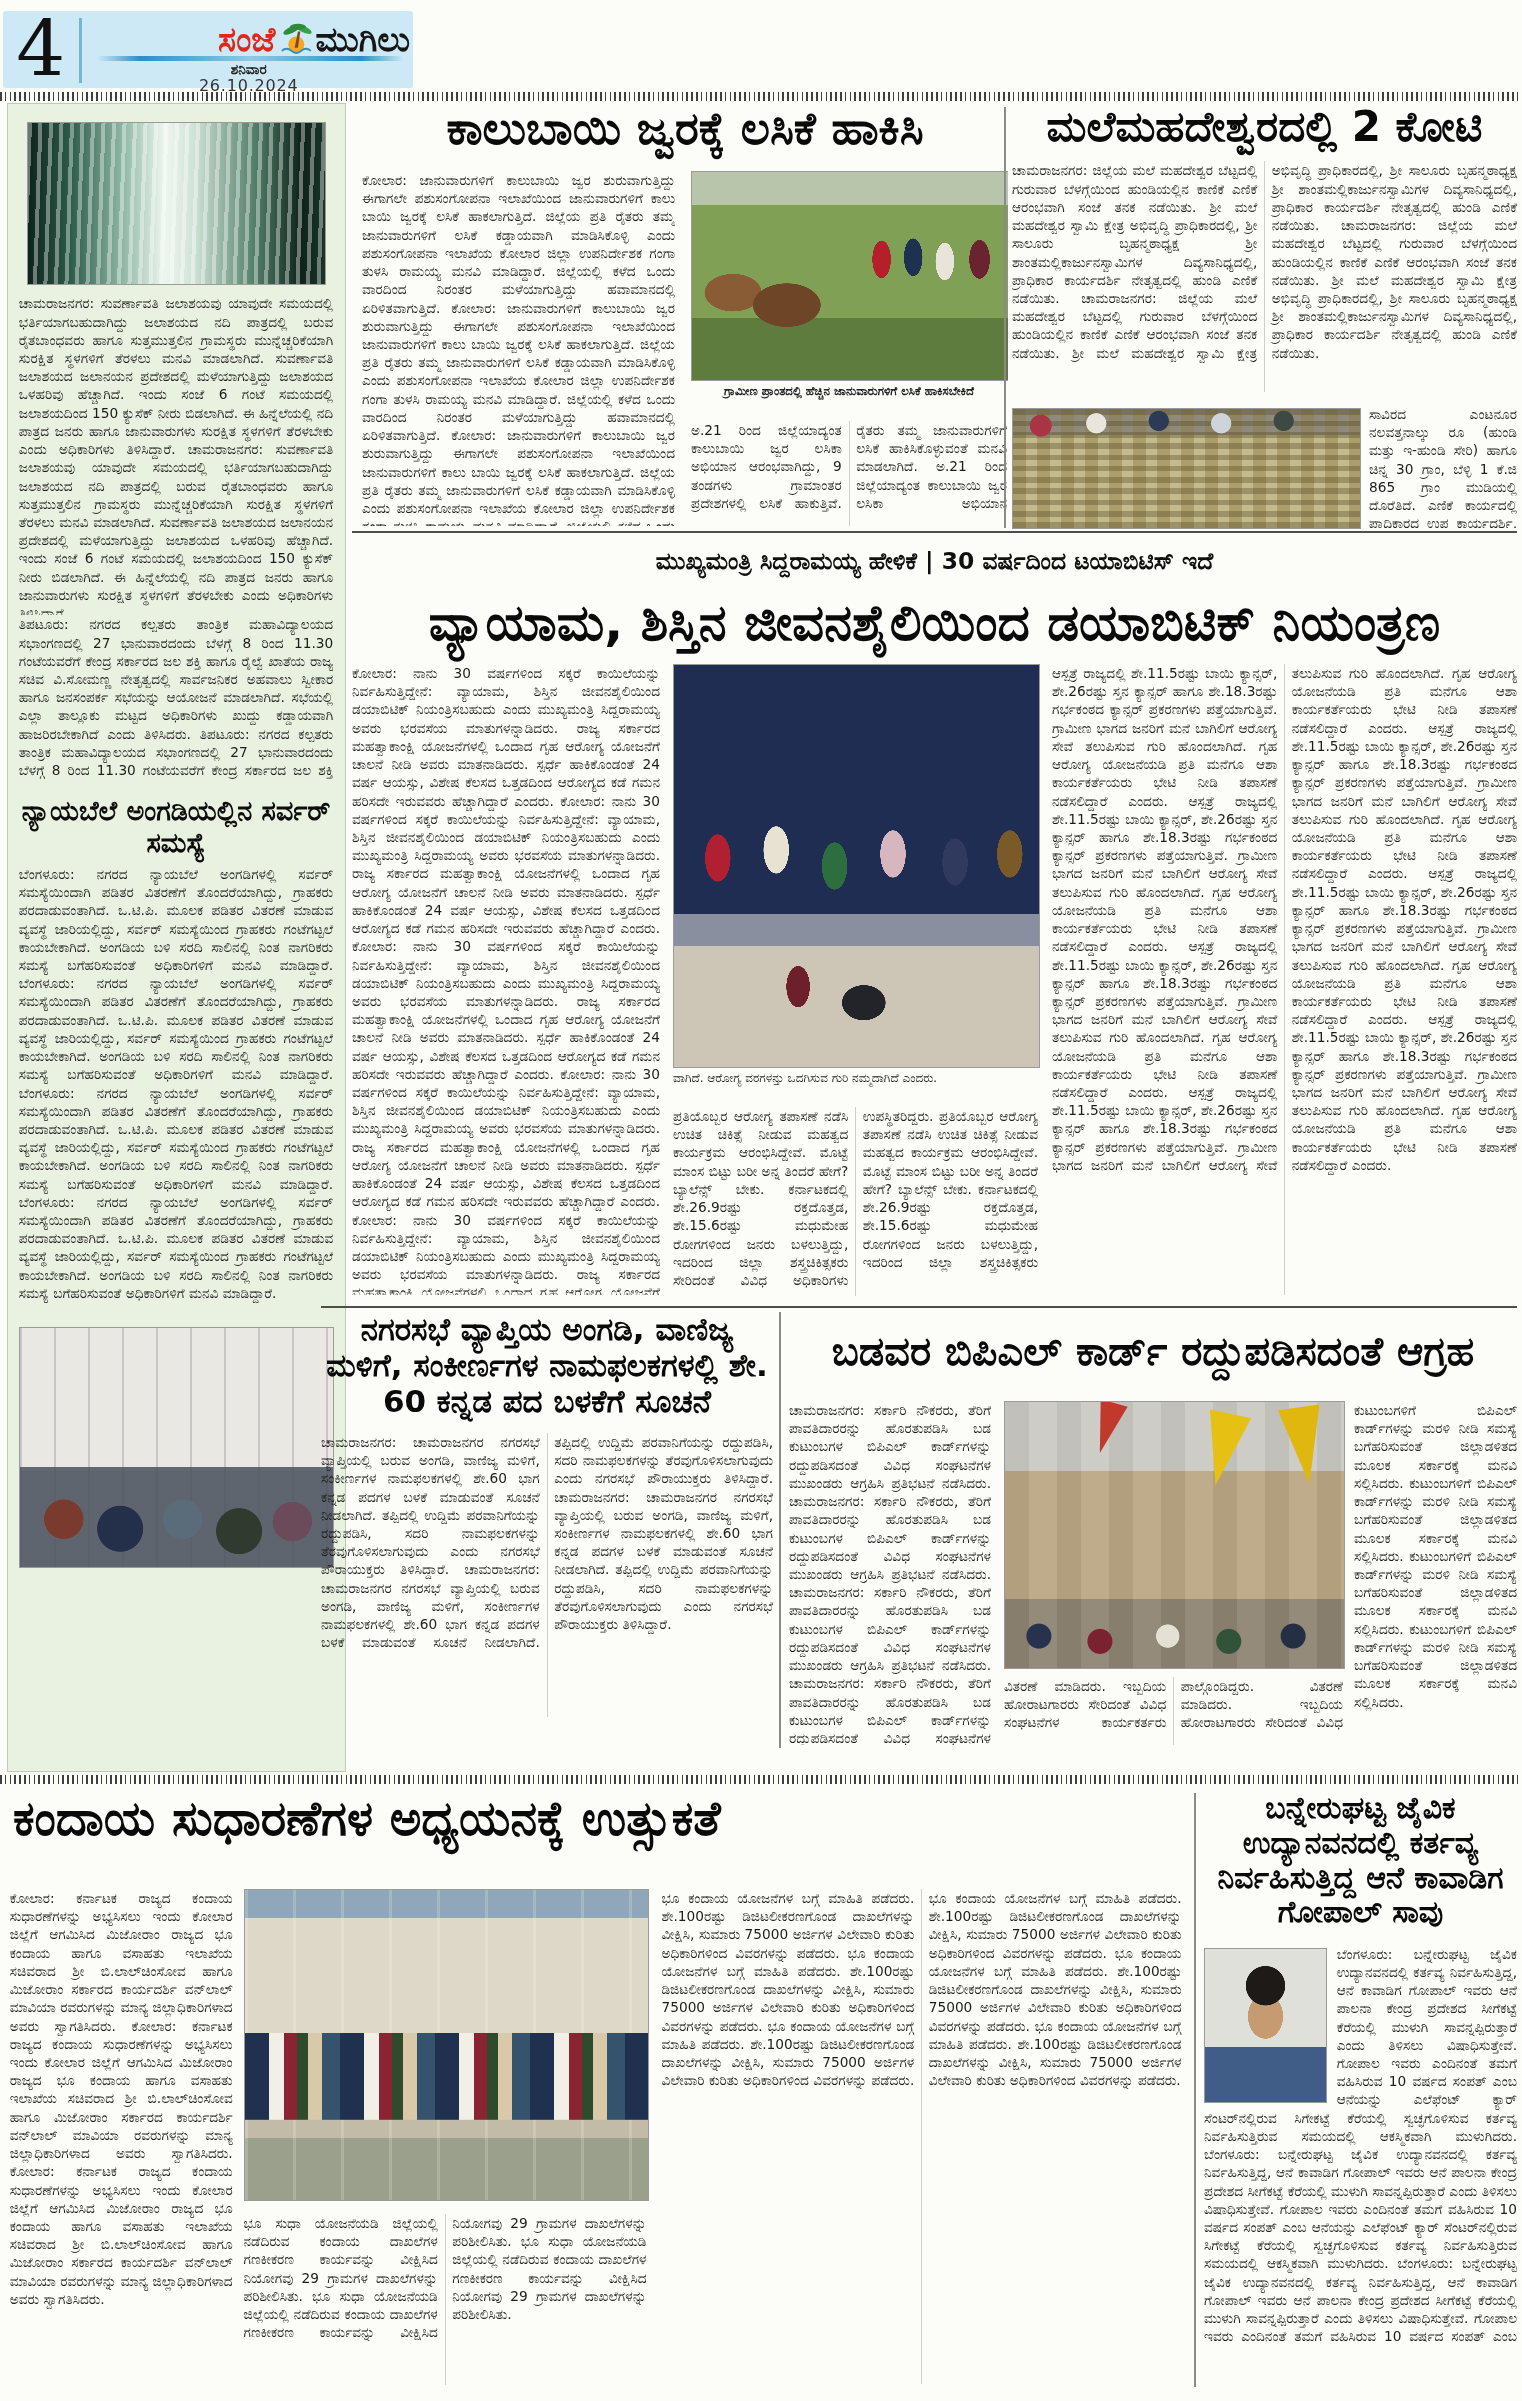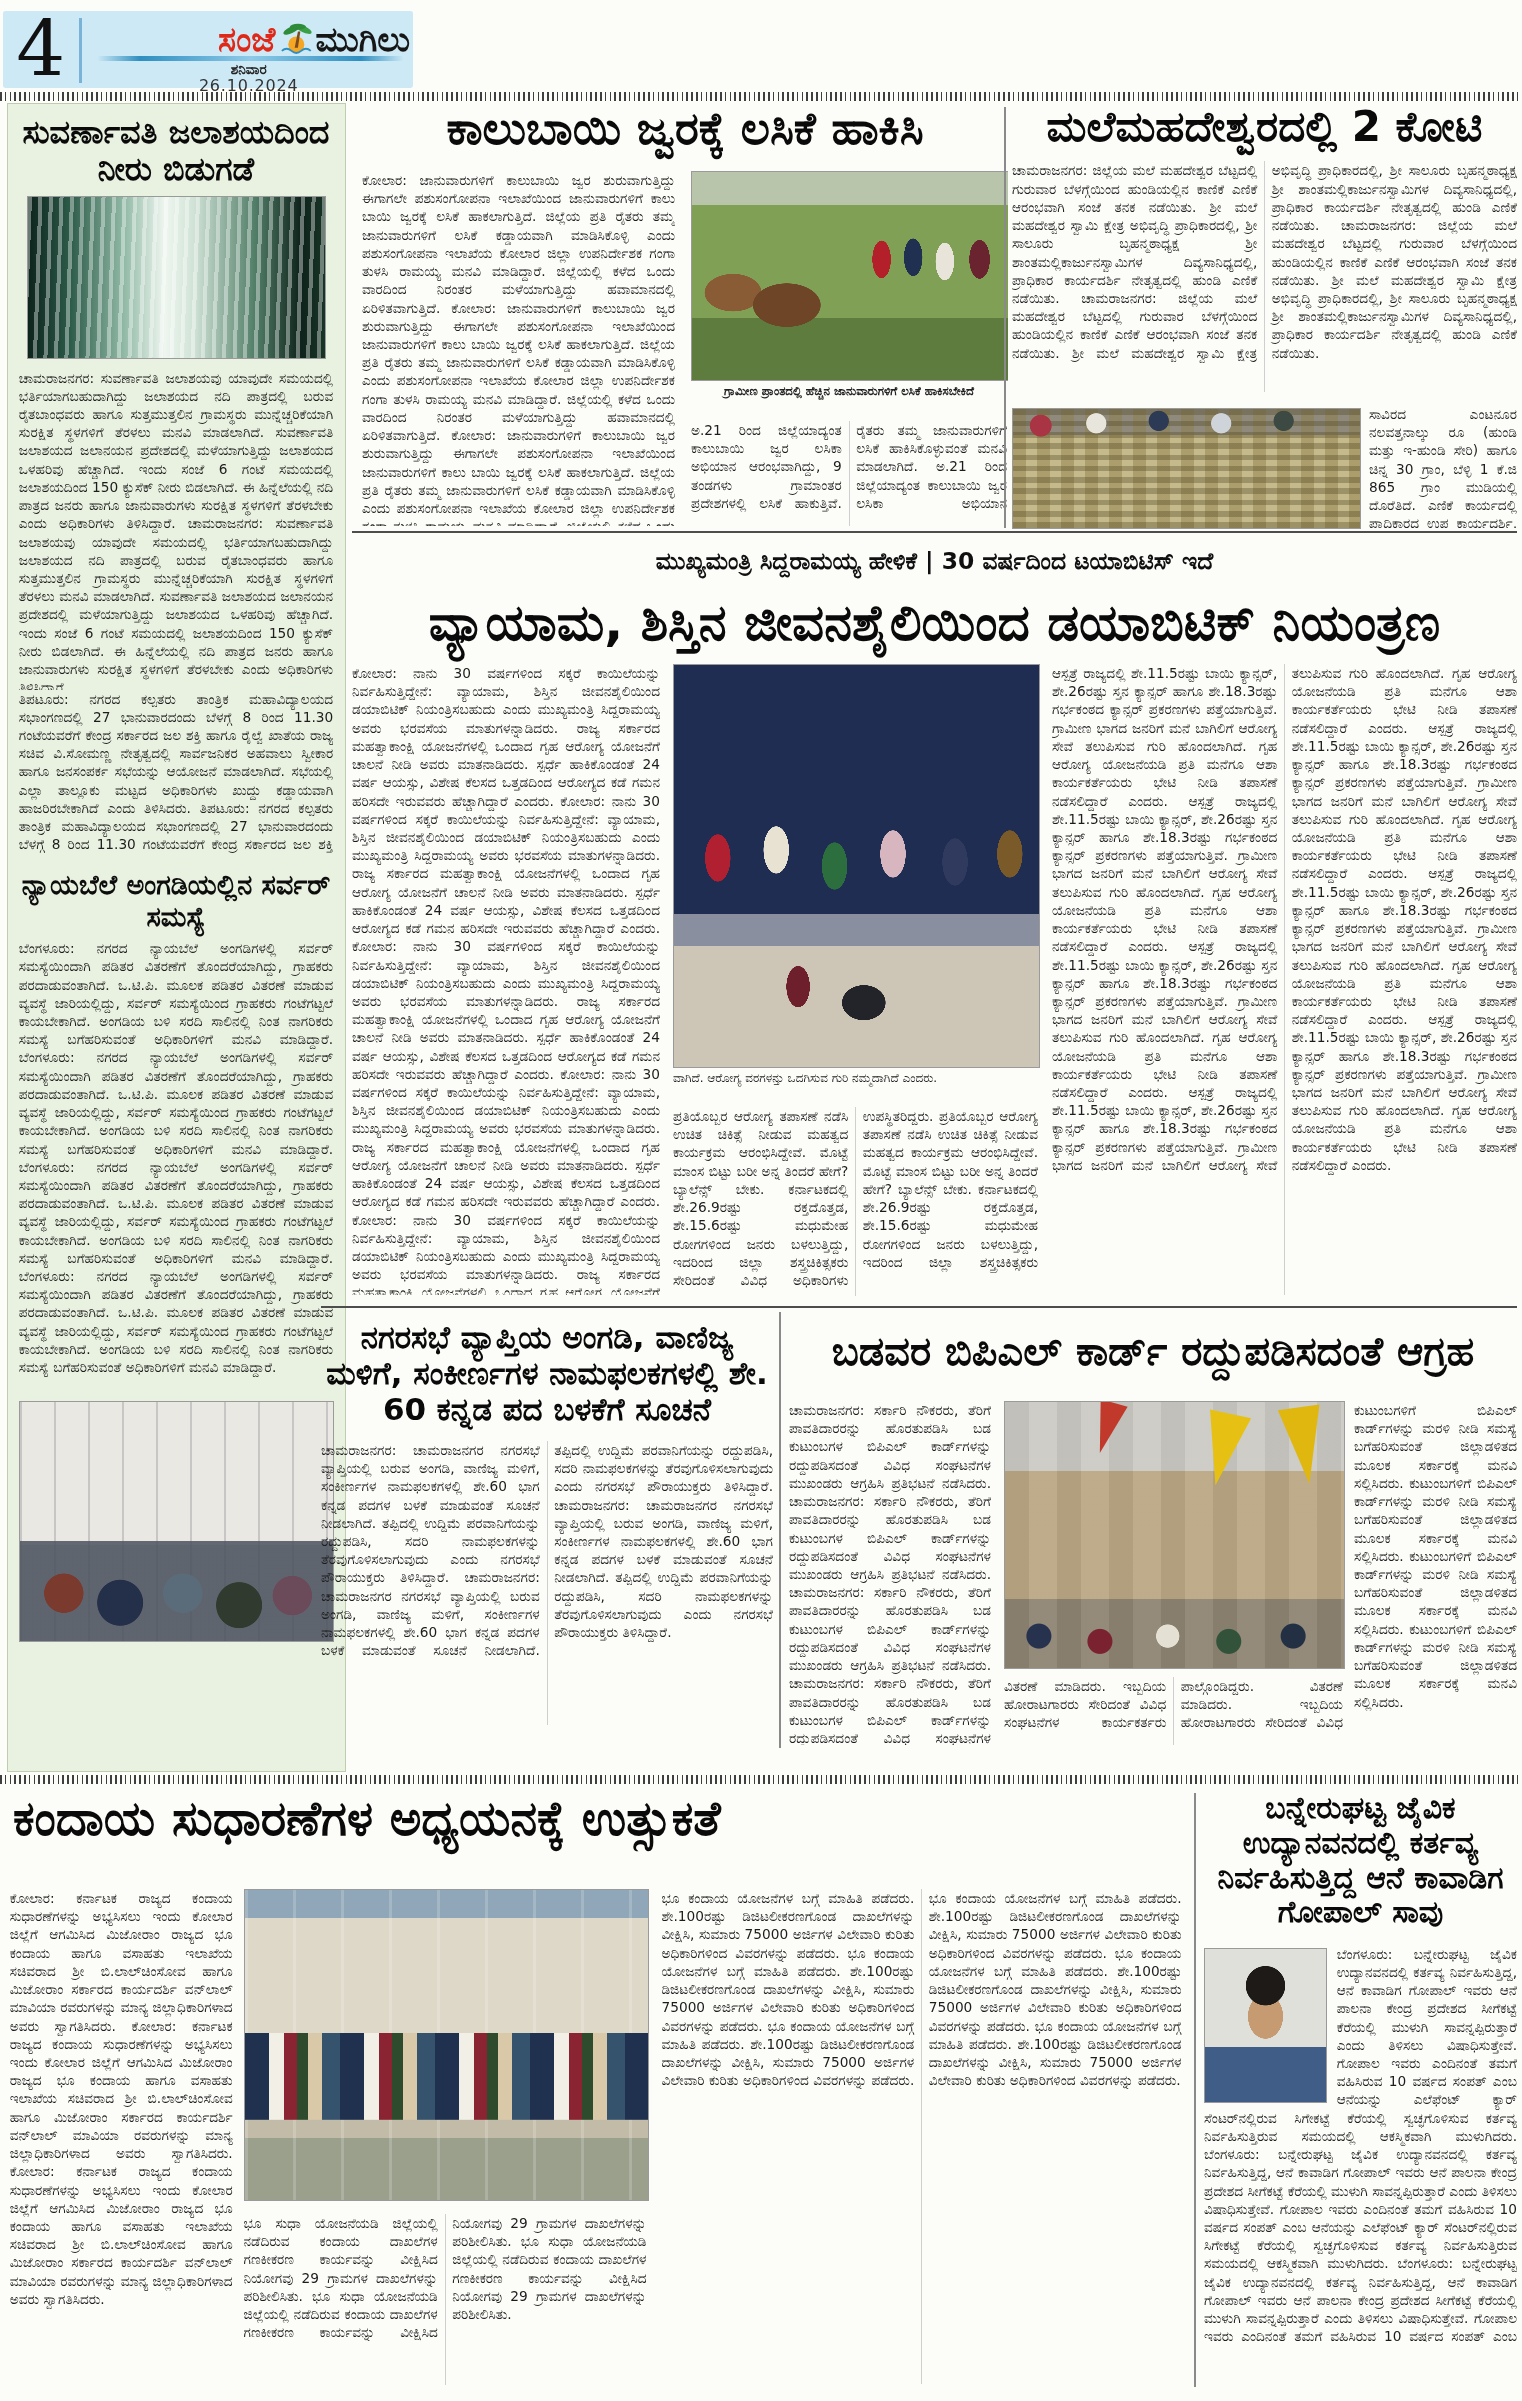--- a/index.html
+++ b/index.html
@@ -106,21 +106,20 @@
             <path d="M6 38 q6 -5 12 0 q6 5 12 0 q6 -5 12 0" stroke="#2e8fc0" stroke-width="2.4" fill="none"></path>
           </svg></span><span class="logoblack">ಮುಗಿಲು</span>
     </div>
     <div class="abs logoline" style="left:94px;top:45px;width:307px;"></div>
     <div class="abs mastday" style="left:84px;top:50px;width:323px;">ಶನಿವಾರ</div>
     <div class="abs mastdate" style="left:84px;top:65px;width:323px;">26.10.2024</div>
   </div>
   <div class="abs dotrule" style="left:0;top:92px;width:1523px;height:9px;"></div>
 
   <div class="abs greenbox" style="left:6.5px;top:103px;width:339px;height:1669px;padding:9.7px 11.3px;box-sizing:border-box;overflow:hidden;">
-    <div class="hl" style="font-size:32px;">ಸುವರ್ಣಾವತಿ ಜಲಾಶಯದಿಂದ ನೀರು ಬಿಡುಗಡೆ</div>
     <div class="photo ph-waterfall" style="width:297px;height:161px;margin:8px auto 9.7px;"></div>
     <div class="bt" style="height:321px;">ಚಾಮರಾಜನಗರ: ಸುವರ್ಣಾವತಿ ಜಲಾಶಯವು ಯಾವುದೇ ಸಮಯದಲ್ಲಿ ಭರ್ತಿಯಾಗಬಹುದಾಗಿದ್ದು ಜಲಾಶಯದ ನದಿ ಪಾತ್ರದಲ್ಲಿ ಬರುವ ರೈತಬಾಂಧವರು ಹಾಗೂ ಸುತ್ತಮುತ್ತಲಿನ ಗ್ರಾಮಸ್ಥರು ಮುನ್ನೆಚ್ಚರಿಕೆಯಾಗಿ ಸುರಕ್ಷಿತ ಸ್ಥಳಗಳಿಗೆ ತೆರಳಲು ಮನವಿ ಮಾಡಲಾಗಿದೆ. ಸುವರ್ಣಾವತಿ ಜಲಾಶಯದ ಜಲಾನಯನ ಪ್ರದೇಶದಲ್ಲಿ ಮಳೆಯಾಗುತ್ತಿದ್ದು ಜಲಾಶಯದ ಒಳಹರಿವು ಹೆಚ್ಚಾಗಿದೆ. ಇಂದು ಸಂಜೆ 6 ಗಂಟೆ ಸಮಯದಲ್ಲಿ ಜಲಾಶಯದಿಂದ 150 ಕ್ಯುಸೆಕ್ ನೀರು ಬಿಡಲಾಗಿದೆ. ಈ ಹಿನ್ನೆಲೆಯಲ್ಲಿ ನದಿ ಪಾತ್ರದ ಜನರು ಹಾಗೂ ಜಾನುವಾರುಗಳು ಸುರಕ್ಷಿತ ಸ್ಥಳಗಳಿಗೆ ತೆರಳಬೇಕು ಎಂದು ಅಧಿಕಾರಿಗಳು ತಿಳಿಸಿದ್ದಾರೆ. ಚಾಮರಾಜನಗರ: ಸುವರ್ಣಾವತಿ ಜಲಾಶಯವು ಯಾವುದೇ ಸಮಯದಲ್ಲಿ ಭರ್ತಿಯಾಗಬಹುದಾಗಿದ್ದು ಜಲಾಶಯದ ನದಿ ಪಾತ್ರದಲ್ಲಿ ಬರುವ ರೈತಬಾಂಧವರು ಹಾಗೂ ಸುತ್ತಮುತ್ತಲಿನ ಗ್ರಾಮಸ್ಥರು ಮುನ್ನೆಚ್ಚರಿಕೆಯಾಗಿ ಸುರಕ್ಷಿತ ಸ್ಥಳಗಳಿಗೆ ತೆರಳಲು ಮನವಿ ಮಾಡಲಾಗಿದೆ. ಸುವರ್ಣಾವತಿ ಜಲಾಶಯದ ಜಲಾನಯನ ಪ್ರದೇಶದಲ್ಲಿ ಮಳೆಯಾಗುತ್ತಿದ್ದು ಜಲಾಶಯದ ಒಳಹರಿವು ಹೆಚ್ಚಾಗಿದೆ. ಇಂದು ಸಂಜೆ 6 ಗಂಟೆ ಸಮಯದಲ್ಲಿ ಜಲಾಶಯದಿಂದ 150 ಕ್ಯುಸೆಕ್ ನೀರು ಬಿಡಲಾಗಿದೆ. ಈ ಹಿನ್ನೆಲೆಯಲ್ಲಿ ನದಿ ಪಾತ್ರದ ಜನರು ಹಾಗೂ ಜಾನುವಾರುಗಳು ಸುರಕ್ಷಿತ ಸ್ಥಳಗಳಿಗೆ ತೆರಳಬೇಕು ಎಂದು ಅಧಿಕಾರಿಗಳು ತಿಳಿಸಿದ್ದಾರೆ.</div>
     <div class="bt" style="height:168px;">ತಿಪಟೂರು: ನಗರದ ಕಲ್ಪತರು ತಾಂತ್ರಿಕ ಮಹಾವಿದ್ಯಾಲಯದ ಸಭಾಂಗಣದಲ್ಲಿ 27 ಭಾನುವಾರದಂದು ಬೆಳಗ್ಗೆ 8 ರಿಂದ 11.30 ಗಂಟೆಯವರೆಗೆ ಕೇಂದ್ರ ಸರ್ಕಾರದ ಜಲ ಶಕ್ತಿ ಹಾಗೂ ರೈಲ್ವೆ ಖಾತೆಯ ರಾಜ್ಯ ಸಚಿವ ವಿ.ಸೋಮಣ್ಣ ನೇತೃತ್ವದಲ್ಲಿ ಸಾರ್ವಜನಿಕರ ಅಹವಾಲು ಸ್ವೀಕಾರ ಹಾಗೂ ಜನಸಂಪರ್ಕ ಸಭೆಯನ್ನು ಆಯೋಜನೆ ಮಾಡಲಾಗಿದೆ. ಸಭೆಯಲ್ಲಿ ಎಲ್ಲಾ ತಾಲ್ಲೂಕು ಮಟ್ಟದ ಅಧಿಕಾರಿಗಳು ಖುದ್ದು ಕಡ್ಡಾಯವಾಗಿ ಹಾಜರಿರಬೇಕಾಗಿದೆ ಎಂದು ತಿಳಿಸಿದರು. ತಿಪಟೂರು: ನಗರದ ಕಲ್ಪತರು ತಾಂತ್ರಿಕ ಮಹಾವಿದ್ಯಾಲಯದ ಸಭಾಂಗಣದಲ್ಲಿ 27 ಭಾನುವಾರದಂದು ಬೆಳಗ್ಗೆ 8 ರಿಂದ 11.30 ಗಂಟೆಯವರೆಗೆ ಕೇಂದ್ರ ಸರ್ಕಾರದ ಜಲ ಶಕ್ತಿ ಹಾಗೂ ರೈಲ್ವೆ ಖಾತೆಯ ರಾಜ್ಯ ಸಚಿವ ವಿ.ಸೋಮಣ್ಣ ನೇತೃತ್ವದಲ್ಲಿ ಸಾರ್ವಜನಿಕರ ಅಹವಾಲು ಸ್ವೀಕಾರ ಹಾಗೂ ಜನಸಂಪರ್ಕ ಸಭೆಯನ್ನು ಆಯೋಜನೆ ಮಾಡಲಾಗಿದೆ. ಸಭೆಯಲ್ಲಿ ಎಲ್ಲಾ ತಾಲ್ಲೂಕು ಮಟ್ಟದ ಅಧಿಕಾರಿಗಳು ಖುದ್ದು ಕಡ್ಡಾಯವಾಗಿ ಹಾಜರಿರಬೇಕಾಗಿದೆ ಎಂದು ತಿಳಿಸಿದರು.</div>
     <div class="subhead-g" style="margin:11.3px 0 6.5px;">ನ್ಯಾಯಬೆಲೆ ಅಂಗಡಿಯಲ್ಲಿನ ಸರ್ವರ್ ಸಮಸ್ಯೆ</div>
     <div class="bt" style="height:452px;">ಬೆಂಗಳೂರು: ನಗರದ ನ್ಯಾಯಬೆಲೆ ಅಂಗಡಿಗಳಲ್ಲಿ ಸರ್ವರ್ ಸಮಸ್ಯೆಯಿಂದಾಗಿ ಪಡಿತರ ವಿತರಣೆಗೆ ತೊಂದರೆಯಾಗಿದ್ದು, ಗ್ರಾಹಕರು ಪರದಾಡುವಂತಾಗಿದೆ. ಒ.ಟಿ.ಪಿ. ಮೂಲಕ ಪಡಿತರ ವಿತರಣೆ ಮಾಡುವ ವ್ಯವಸ್ಥೆ ಜಾರಿಯಲ್ಲಿದ್ದು, ಸರ್ವರ್ ಸಮಸ್ಯೆಯಿಂದ ಗ್ರಾಹಕರು ಗಂಟೆಗಟ್ಟಲೆ ಕಾಯಬೇಕಾಗಿದೆ. ಅಂಗಡಿಯ ಬಳಿ ಸರದಿ ಸಾಲಿನಲ್ಲಿ ನಿಂತ ನಾಗರಿಕರು ಸಮಸ್ಯೆ ಬಗೆಹರಿಸುವಂತೆ ಅಧಿಕಾರಿಗಳಿಗೆ ಮನವಿ ಮಾಡಿದ್ದಾರೆ. ಬೆಂಗಳೂರು: ನಗರದ ನ್ಯಾಯಬೆಲೆ ಅಂಗಡಿಗಳಲ್ಲಿ ಸರ್ವರ್ ಸಮಸ್ಯೆಯಿಂದಾಗಿ ಪಡಿತರ ವಿತರಣೆಗೆ ತೊಂದರೆಯಾಗಿದ್ದು, ಗ್ರಾಹಕರು ಪರದಾಡುವಂತಾಗಿದೆ. ಒ.ಟಿ.ಪಿ. ಮೂಲಕ ಪಡಿತರ ವಿತರಣೆ ಮಾಡುವ ವ್ಯವಸ್ಥೆ ಜಾರಿಯಲ್ಲಿದ್ದು, ಸರ್ವರ್ ಸಮಸ್ಯೆಯಿಂದ ಗ್ರಾಹಕರು ಗಂಟೆಗಟ್ಟಲೆ ಕಾಯಬೇಕಾಗಿದೆ. ಅಂಗಡಿಯ ಬಳಿ ಸರದಿ ಸಾಲಿನಲ್ಲಿ ನಿಂತ ನಾಗರಿಕರು ಸಮಸ್ಯೆ ಬಗೆಹರಿಸುವಂತೆ ಅಧಿಕಾರಿಗಳಿಗೆ ಮನವಿ ಮಾಡಿದ್ದಾರೆ. ಬೆಂಗಳೂರು: ನಗರದ ನ್ಯಾಯಬೆಲೆ ಅಂಗಡಿಗಳಲ್ಲಿ ಸರ್ವರ್ ಸಮಸ್ಯೆಯಿಂದಾಗಿ ಪಡಿತರ ವಿತರಣೆಗೆ ತೊಂದರೆಯಾಗಿದ್ದು, ಗ್ರಾಹಕರು ಪರದಾಡುವಂತಾಗಿದೆ. ಒ.ಟಿ.ಪಿ. ಮೂಲಕ ಪಡಿತರ ವಿತರಣೆ ಮಾಡುವ ವ್ಯವಸ್ಥೆ ಜಾರಿಯಲ್ಲಿದ್ದು, ಸರ್ವರ್ ಸಮಸ್ಯೆಯಿಂದ ಗ್ರಾಹಕರು ಗಂಟೆಗಟ್ಟಲೆ ಕಾಯಬೇಕಾಗಿದೆ. ಅಂಗಡಿಯ ಬಳಿ ಸರದಿ ಸಾಲಿನಲ್ಲಿ ನಿಂತ ನಾಗರಿಕರು ಸಮಸ್ಯೆ ಬಗೆಹರಿಸುವಂತೆ ಅಧಿಕಾರಿಗಳಿಗೆ ಮನವಿ ಮಾಡಿದ್ದಾರೆ. ಬೆಂಗಳೂರು: ನಗರದ ನ್ಯಾಯಬೆಲೆ ಅಂಗಡಿಗಳಲ್ಲಿ ಸರ್ವರ್ ಸಮಸ್ಯೆಯಿಂದಾಗಿ ಪಡಿತರ ವಿತರಣೆಗೆ ತೊಂದರೆಯಾಗಿದ್ದು, ಗ್ರಾಹಕರು ಪರದಾಡುವಂತಾಗಿದೆ. ಒ.ಟಿ.ಪಿ. ಮೂಲಕ ಪಡಿತರ ವಿತರಣೆ ಮಾಡುವ ವ್ಯವಸ್ಥೆ ಜಾರಿಯಲ್ಲಿದ್ದು, ಸರ್ವರ್ ಸಮಸ್ಯೆಯಿಂದ ಗ್ರಾಹಕರು ಗಂಟೆಗಟ್ಟಲೆ ಕಾಯಬೇಕಾಗಿದೆ. ಅಂಗಡಿಯ ಬಳಿ ಸರದಿ ಸಾಲಿನಲ್ಲಿ ನಿಂತ ನಾಗರಿಕರು ಸಮಸ್ಯೆ ಬಗೆಹರಿಸುವಂತೆ ಅಧಿಕಾರಿಗಳಿಗೆ ಮನವಿ ಮಾಡಿದ್ದಾರೆ.</div>
     <div class="photo ph-crowd" style="width:313px;height:239px;margin:9.7px auto 0;"></div>
   </div>
 
   <div class="abs" style="left:362px;top:103px;width:646px;height:426px;overflow:hidden;">
     <div class="hl" style="font-size:45px;">ಕಾಲುಬಾಯಿ ಜ್ವರಕ್ಕೆ ಲಸಿಕೆ ಹಾಕಿಸಿ</div>
@@ -144,21 +143,21 @@
     <div class="hl" style="font-size:50px;margin-top:19px;">ವ್ಯಾಯಾಮ, ಶಿಸ್ತಿನ ಜೀವನಶೈಲಿಯಿಂದ ಡಯಾಬಿಟಿಕ್ ನಿಯಂತ್ರಣ</div>
     <div class="abs bt" style="left:0;top:127px;width:308px;height:631px;">ಕೋಲಾರ: ನಾನು 30 ವರ್ಷಗಳಿಂದ ಸಕ್ಕರೆ ಕಾಯಿಲೆಯನ್ನು ನಿರ್ವಹಿಸುತ್ತಿದ್ದೇನೆ: ವ್ಯಾಯಾಮ, ಶಿಸ್ತಿನ ಜೀವನಶೈಲಿಯಿಂದ ಡಯಾಬಿಟಿಕ್ ನಿಯಂತ್ರಿಸಬಹುದು ಎಂದು ಮುಖ್ಯಮಂತ್ರಿ ಸಿದ್ದರಾಮಯ್ಯ ಅವರು ಭರವಸೆಯ ಮಾತುಗಳನ್ನಾಡಿದರು. ರಾಜ್ಯ ಸರ್ಕಾರದ ಮಹತ್ವಾಕಾಂಕ್ಷಿ ಯೋಜನೆಗಳಲ್ಲಿ ಒಂದಾದ ಗೃಹ ಆರೋಗ್ಯ ಯೋಜನೆಗೆ ಚಾಲನೆ ನೀಡಿ ಅವರು ಮಾತನಾಡಿದರು. ಸ್ಪರ್ಧೆ ಹಾಕಿಕೊಂಡಂತೆ 24 ವರ್ಷ ಆಯಸ್ಸು, ವಿಶೇಷ ಕೆಲಸದ ಒತ್ತಡದಿಂದ ಆರೋಗ್ಯದ ಕಡೆ ಗಮನ ಹರಿಸದೇ ಇರುವವರು ಹೆಚ್ಚಾಗಿದ್ದಾರೆ ಎಂದರು. ಕೋಲಾರ: ನಾನು 30 ವರ್ಷಗಳಿಂದ ಸಕ್ಕರೆ ಕಾಯಿಲೆಯನ್ನು ನಿರ್ವಹಿಸುತ್ತಿದ್ದೇನೆ: ವ್ಯಾಯಾಮ, ಶಿಸ್ತಿನ ಜೀವನಶೈಲಿಯಿಂದ ಡಯಾಬಿಟಿಕ್ ನಿಯಂತ್ರಿಸಬಹುದು ಎಂದು ಮುಖ್ಯಮಂತ್ರಿ ಸಿದ್ದರಾಮಯ್ಯ ಅವರು ಭರವಸೆಯ ಮಾತುಗಳನ್ನಾಡಿದರು. ರಾಜ್ಯ ಸರ್ಕಾರದ ಮಹತ್ವಾಕಾಂಕ್ಷಿ ಯೋಜನೆಗಳಲ್ಲಿ ಒಂದಾದ ಗೃಹ ಆರೋಗ್ಯ ಯೋಜನೆಗೆ ಚಾಲನೆ ನೀಡಿ ಅವರು ಮಾತನಾಡಿದರು. ಸ್ಪರ್ಧೆ ಹಾಕಿಕೊಂಡಂತೆ 24 ವರ್ಷ ಆಯಸ್ಸು, ವಿಶೇಷ ಕೆಲಸದ ಒತ್ತಡದಿಂದ ಆರೋಗ್ಯದ ಕಡೆ ಗಮನ ಹರಿಸದೇ ಇರುವವರು ಹೆಚ್ಚಾಗಿದ್ದಾರೆ ಎಂದರು. ಕೋಲಾರ: ನಾನು 30 ವರ್ಷಗಳಿಂದ ಸಕ್ಕರೆ ಕಾಯಿಲೆಯನ್ನು ನಿರ್ವಹಿಸುತ್ತಿದ್ದೇನೆ: ವ್ಯಾಯಾಮ, ಶಿಸ್ತಿನ ಜೀವನಶೈಲಿಯಿಂದ ಡಯಾಬಿಟಿಕ್ ನಿಯಂತ್ರಿಸಬಹುದು ಎಂದು ಮುಖ್ಯಮಂತ್ರಿ ಸಿದ್ದರಾಮಯ್ಯ ಅವರು ಭರವಸೆಯ ಮಾತುಗಳನ್ನಾಡಿದರು. ರಾಜ್ಯ ಸರ್ಕಾರದ ಮಹತ್ವಾಕಾಂಕ್ಷಿ ಯೋಜನೆಗಳಲ್ಲಿ ಒಂದಾದ ಗೃಹ ಆರೋಗ್ಯ ಯೋಜನೆಗೆ ಚಾಲನೆ ನೀಡಿ ಅವರು ಮಾತನಾಡಿದರು. ಸ್ಪರ್ಧೆ ಹಾಕಿಕೊಂಡಂತೆ 24 ವರ್ಷ ಆಯಸ್ಸು, ವಿಶೇಷ ಕೆಲಸದ ಒತ್ತಡದಿಂದ ಆರೋಗ್ಯದ ಕಡೆ ಗಮನ ಹರಿಸದೇ ಇರುವವರು ಹೆಚ್ಚಾಗಿದ್ದಾರೆ ಎಂದರು. ಕೋಲಾರ: ನಾನು 30 ವರ್ಷಗಳಿಂದ ಸಕ್ಕರೆ ಕಾಯಿಲೆಯನ್ನು ನಿರ್ವಹಿಸುತ್ತಿದ್ದೇನೆ: ವ್ಯಾಯಾಮ, ಶಿಸ್ತಿನ ಜೀವನಶೈಲಿಯಿಂದ ಡಯಾಬಿಟಿಕ್ ನಿಯಂತ್ರಿಸಬಹುದು ಎಂದು ಮುಖ್ಯಮಂತ್ರಿ ಸಿದ್ದರಾಮಯ್ಯ ಅವರು ಭರವಸೆಯ ಮಾತುಗಳನ್ನಾಡಿದರು. ರಾಜ್ಯ ಸರ್ಕಾರದ ಮಹತ್ವಾಕಾಂಕ್ಷಿ ಯೋಜನೆಗಳಲ್ಲಿ ಒಂದಾದ ಗೃಹ ಆರೋಗ್ಯ ಯೋಜನೆಗೆ ಚಾಲನೆ ನೀಡಿ ಅವರು ಮಾತನಾಡಿದರು. ಸ್ಪರ್ಧೆ ಹಾಕಿಕೊಂಡಂತೆ 24 ವರ್ಷ ಆಯಸ್ಸು, ವಿಶೇಷ ಕೆಲಸದ ಒತ್ತಡದಿಂದ ಆರೋಗ್ಯದ ಕಡೆ ಗಮನ ಹರಿಸದೇ ಇರುವವರು ಹೆಚ್ಚಾಗಿದ್ದಾರೆ ಎಂದರು. ಕೋಲಾರ: ನಾನು 30 ವರ್ಷಗಳಿಂದ ಸಕ್ಕರೆ ಕಾಯಿಲೆಯನ್ನು ನಿರ್ವಹಿಸುತ್ತಿದ್ದೇನೆ: ವ್ಯಾಯಾಮ, ಶಿಸ್ತಿನ ಜೀವನಶೈಲಿಯಿಂದ ಡಯಾಬಿಟಿಕ್ ನಿಯಂತ್ರಿಸಬಹುದು ಎಂದು ಮುಖ್ಯಮಂತ್ರಿ ಸಿದ್ದರಾಮಯ್ಯ ಅವರು ಭರವಸೆಯ ಮಾತುಗಳನ್ನಾಡಿದರು. ರಾಜ್ಯ ಸರ್ಕಾರದ ಮಹತ್ವಾಕಾಂಕ್ಷಿ ಯೋಜನೆಗಳಲ್ಲಿ ಒಂದಾದ ಗೃಹ ಆರೋಗ್ಯ ಯೋಜನೆಗೆ ಚಾಲನೆ ನೀಡಿ ಅವರು ಮಾತನಾಡಿದರು. ಸ್ಪರ್ಧೆ ಹಾಕಿಕೊಂಡಂತೆ 24 ವರ್ಷ ಆಯಸ್ಸು, ವಿಶೇಷ ಕೆಲಸದ ಒತ್ತಡದಿಂದ ಆರೋಗ್ಯದ ಕಡೆ ಗಮನ ಹರಿಸದೇ ಇರುವವರು ಹೆಚ್ಚಾಗಿದ್ದಾರೆ ಎಂದರು.</div>
     <div class="abs photo ph-stage" style="left:321px;top:127px;width:365px;height:402px;"></div>
     <div class="abs cap" style="left:321px;top:534px;width:365px;height:32px;text-align:left;font-weight:normal;font-size:12px;">ವಾಗಿದೆ. ಆರೋಗ್ಯ ವರಗಳನ್ತು ಒದಗಿಸುವ ಗುರಿ ನಮ್ಮದಾಗಿದೆ ಎಂದರು.</div>
     <div class="abs bt cols2" style="left:321px;top:570px;width:365px;height:189px;">ಪ್ರತಿಯೊಬ್ಬರ ಆರೋಗ್ಯ ತಪಾಸಣೆ ನಡೆಸಿ ಉಚಿತ ಚಿಕಿತ್ಸೆ ನೀಡುವ ಮಹತ್ವದ ಕಾರ್ಯಕ್ರಮ ಆರಂಭಿಸಿದ್ದೇವೆ. ಮೊಟ್ಟೆ ಮಾಂಸ ಬಿಟ್ಟು ಬರೀ ಅನ್ನ ತಿಂದರೆ ಹೇಗೆ? ಬ್ಯಾಲೆನ್ಸ್ ಬೇಕು. ಕರ್ನಾಟಕದಲ್ಲಿ ಶೇ.26.9ರಷ್ಟು ರಕ್ತದೊತ್ತಡ, ಶೇ.15.6ರಷ್ಟು ಮಧುಮೇಹ ರೋಗಗಳಿಂದ ಜನರು ಬಳಲುತ್ತಿದ್ದು, ಇದರಿಂದ ಜಿಲ್ಲಾ ಶಸ್ತ್ರಚಿಕಿತ್ಸಕರು ಸೇರಿದಂತೆ ವಿವಿಧ ಅಧಿಕಾರಿಗಳು ಉಪಸ್ಥಿತರಿದ್ದರು. ಪ್ರತಿಯೊಬ್ಬರ ಆರೋಗ್ಯ ತಪಾಸಣೆ ನಡೆಸಿ ಉಚಿತ ಚಿಕಿತ್ಸೆ ನೀಡುವ ಮಹತ್ವದ ಕಾರ್ಯಕ್ರಮ ಆರಂಭಿಸಿದ್ದೇವೆ. ಮೊಟ್ಟೆ ಮಾಂಸ ಬಿಟ್ಟು ಬರೀ ಅನ್ನ ತಿಂದರೆ ಹೇಗೆ? ಬ್ಯಾಲೆನ್ಸ್ ಬೇಕು. ಕರ್ನಾಟಕದಲ್ಲಿ ಶೇ.26.9ರಷ್ಟು ರಕ್ತದೊತ್ತಡ, ಶೇ.15.6ರಷ್ಟು ಮಧುಮೇಹ ರೋಗಗಳಿಂದ ಜನರು ಬಳಲುತ್ತಿದ್ದು, ಇದರಿಂದ ಜಿಲ್ಲಾ ಶಸ್ತ್ರಚಿಕಿತ್ಸಕರು ಸೇರಿದಂತೆ ವಿವಿಧ ಅಧಿಕಾರಿಗಳು ಉಪಸ್ಥಿತರಿದ್ದರು.</div>
     <div class="abs bt cols2" style="left:700px;top:127px;width:465px;height:631px;">ಆಸ್ಪತ್ರೆ ರಾಜ್ಯದಲ್ಲಿ ಶೇ.11.5ರಷ್ಟು ಬಾಯಿ ಕ್ಯಾನ್ಸರ್, ಶೇ.26ರಷ್ಟು ಸ್ತನ ಕ್ಯಾನ್ಸರ್ ಹಾಗೂ ಶೇ.18.3ರಷ್ಟು ಗರ್ಭಕಂಠದ ಕ್ಯಾನ್ಸರ್ ಪ್ರಕರಣಗಳು ಪತ್ತೆಯಾಗುತ್ತಿವೆ. ಗ್ರಾಮೀಣ ಭಾಗದ ಜನರಿಗೆ ಮನೆ ಬಾಗಿಲಿಗೆ ಆರೋಗ್ಯ ಸೇವೆ ತಲುಪಿಸುವ ಗುರಿ ಹೊಂದಲಾಗಿದೆ. ಗೃಹ ಆರೋಗ್ಯ ಯೋಜನೆಯಡಿ ಪ್ರತಿ ಮನೆಗೂ ಆಶಾ ಕಾರ್ಯಕರ್ತೆಯರು ಭೇಟಿ ನೀಡಿ ತಪಾಸಣೆ ನಡೆಸಲಿದ್ದಾರೆ ಎಂದರು. ಆಸ್ಪತ್ರೆ ರಾಜ್ಯದಲ್ಲಿ ಶೇ.11.5ರಷ್ಟು ಬಾಯಿ ಕ್ಯಾನ್ಸರ್, ಶೇ.26ರಷ್ಟು ಸ್ತನ ಕ್ಯಾನ್ಸರ್ ಹಾಗೂ ಶೇ.18.3ರಷ್ಟು ಗರ್ಭಕಂಠದ ಕ್ಯಾನ್ಸರ್ ಪ್ರಕರಣಗಳು ಪತ್ತೆಯಾಗುತ್ತಿವೆ. ಗ್ರಾಮೀಣ ಭಾಗದ ಜನರಿಗೆ ಮನೆ ಬಾಗಿಲಿಗೆ ಆರೋಗ್ಯ ಸೇವೆ ತಲುಪಿಸುವ ಗುರಿ ಹೊಂದಲಾಗಿದೆ. ಗೃಹ ಆರೋಗ್ಯ ಯೋಜನೆಯಡಿ ಪ್ರತಿ ಮನೆಗೂ ಆಶಾ ಕಾರ್ಯಕರ್ತೆಯರು ಭೇಟಿ ನೀಡಿ ತಪಾಸಣೆ ನಡೆಸಲಿದ್ದಾರೆ ಎಂದರು. ಆಸ್ಪತ್ರೆ ರಾಜ್ಯದಲ್ಲಿ ಶೇ.11.5ರಷ್ಟು ಬಾಯಿ ಕ್ಯಾನ್ಸರ್, ಶೇ.26ರಷ್ಟು ಸ್ತನ ಕ್ಯಾನ್ಸರ್ ಹಾಗೂ ಶೇ.18.3ರಷ್ಟು ಗರ್ಭಕಂಠದ ಕ್ಯಾನ್ಸರ್ ಪ್ರಕರಣಗಳು ಪತ್ತೆಯಾಗುತ್ತಿವೆ. ಗ್ರಾಮೀಣ ಭಾಗದ ಜನರಿಗೆ ಮನೆ ಬಾಗಿಲಿಗೆ ಆರೋಗ್ಯ ಸೇವೆ ತಲುಪಿಸುವ ಗುರಿ ಹೊಂದಲಾಗಿದೆ. ಗೃಹ ಆರೋಗ್ಯ ಯೋಜನೆಯಡಿ ಪ್ರತಿ ಮನೆಗೂ ಆಶಾ ಕಾರ್ಯಕರ್ತೆಯರು ಭೇಟಿ ನೀಡಿ ತಪಾಸಣೆ ನಡೆಸಲಿದ್ದಾರೆ ಎಂದರು. ಆಸ್ಪತ್ರೆ ರಾಜ್ಯದಲ್ಲಿ ಶೇ.11.5ರಷ್ಟು ಬಾಯಿ ಕ್ಯಾನ್ಸರ್, ಶೇ.26ರಷ್ಟು ಸ್ತನ ಕ್ಯಾನ್ಸರ್ ಹಾಗೂ ಶೇ.18.3ರಷ್ಟು ಗರ್ಭಕಂಠದ ಕ್ಯಾನ್ಸರ್ ಪ್ರಕರಣಗಳು ಪತ್ತೆಯಾಗುತ್ತಿವೆ. ಗ್ರಾಮೀಣ ಭಾಗದ ಜನರಿಗೆ ಮನೆ ಬಾಗಿಲಿಗೆ ಆರೋಗ್ಯ ಸೇವೆ ತಲುಪಿಸುವ ಗುರಿ ಹೊಂದಲಾಗಿದೆ. ಗೃಹ ಆರೋಗ್ಯ ಯೋಜನೆಯಡಿ ಪ್ರತಿ ಮನೆಗೂ ಆಶಾ ಕಾರ್ಯಕರ್ತೆಯರು ಭೇಟಿ ನೀಡಿ ತಪಾಸಣೆ ನಡೆಸಲಿದ್ದಾರೆ ಎಂದರು. ಆಸ್ಪತ್ರೆ ರಾಜ್ಯದಲ್ಲಿ ಶೇ.11.5ರಷ್ಟು ಬಾಯಿ ಕ್ಯಾನ್ಸರ್, ಶೇ.26ರಷ್ಟು ಸ್ತನ ಕ್ಯಾನ್ಸರ್ ಹಾಗೂ ಶೇ.18.3ರಷ್ಟು ಗರ್ಭಕಂಠದ ಕ್ಯಾನ್ಸರ್ ಪ್ರಕರಣಗಳು ಪತ್ತೆಯಾಗುತ್ತಿವೆ. ಗ್ರಾಮೀಣ ಭಾಗದ ಜನರಿಗೆ ಮನೆ ಬಾಗಿಲಿಗೆ ಆರೋಗ್ಯ ಸೇವೆ ತಲುಪಿಸುವ ಗುರಿ ಹೊಂದಲಾಗಿದೆ. ಗೃಹ ಆರೋಗ್ಯ ಯೋಜನೆಯಡಿ ಪ್ರತಿ ಮನೆಗೂ ಆಶಾ ಕಾರ್ಯಕರ್ತೆಯರು ಭೇಟಿ ನೀಡಿ ತಪಾಸಣೆ ನಡೆಸಲಿದ್ದಾರೆ ಎಂದರು. ಆಸ್ಪತ್ರೆ ರಾಜ್ಯದಲ್ಲಿ ಶೇ.11.5ರಷ್ಟು ಬಾಯಿ ಕ್ಯಾನ್ಸರ್, ಶೇ.26ರಷ್ಟು ಸ್ತನ ಕ್ಯಾನ್ಸರ್ ಹಾಗೂ ಶೇ.18.3ರಷ್ಟು ಗರ್ಭಕಂಠದ ಕ್ಯಾನ್ಸರ್ ಪ್ರಕರಣಗಳು ಪತ್ತೆಯಾಗುತ್ತಿವೆ. ಗ್ರಾಮೀಣ ಭಾಗದ ಜನರಿಗೆ ಮನೆ ಬಾಗಿಲಿಗೆ ಆರೋಗ್ಯ ಸೇವೆ ತಲುಪಿಸುವ ಗುರಿ ಹೊಂದಲಾಗಿದೆ. ಗೃಹ ಆರೋಗ್ಯ ಯೋಜನೆಯಡಿ ಪ್ರತಿ ಮನೆಗೂ ಆಶಾ ಕಾರ್ಯಕರ್ತೆಯರು ಭೇಟಿ ನೀಡಿ ತಪಾಸಣೆ ನಡೆಸಲಿದ್ದಾರೆ ಎಂದರು. ಆಸ್ಪತ್ರೆ ರಾಜ್ಯದಲ್ಲಿ ಶೇ.11.5ರಷ್ಟು ಬಾಯಿ ಕ್ಯಾನ್ಸರ್, ಶೇ.26ರಷ್ಟು ಸ್ತನ ಕ್ಯಾನ್ಸರ್ ಹಾಗೂ ಶೇ.18.3ರಷ್ಟು ಗರ್ಭಕಂಠದ ಕ್ಯಾನ್ಸರ್ ಪ್ರಕರಣಗಳು ಪತ್ತೆಯಾಗುತ್ತಿವೆ. ಗ್ರಾಮೀಣ ಭಾಗದ ಜನರಿಗೆ ಮನೆ ಬಾಗಿಲಿಗೆ ಆರೋಗ್ಯ ಸೇವೆ ತಲುಪಿಸುವ ಗುರಿ ಹೊಂದಲಾಗಿದೆ. ಗೃಹ ಆರೋಗ್ಯ ಯೋಜನೆಯಡಿ ಪ್ರತಿ ಮನೆಗೂ ಆಶಾ ಕಾರ್ಯಕರ್ತೆಯರು ಭೇಟಿ ನೀಡಿ ತಪಾಸಣೆ ನಡೆಸಲಿದ್ದಾರೆ ಎಂದರು.</div>
   </div>
   <div class="abs hrule" style="left:321px;top:1306px;width:1196px;"></div>
 
   <div class="abs" style="left:321px;top:1312px;width:452px;height:439px;overflow:hidden;">
-    <div class="hl" style="font-size:31px;margin-top:8px;">ನಗರಸಭೆ ವ್ಯಾಪ್ತಿಯ ಅಂಗಡಿ, ವಾಣಿಜ್ಯ ಮಳಿಗೆ, ಸಂಕೀರ್ಣಗಳ ನಾಮಫಲಕಗಳಲ್ಲಿ ಶೇ. 60 ಕನ್ನಡ ಪದ ಬಳಕೆಗೆ ಸೂಚನೆ</div>
+    <div class="hl" style="font-size:31px;margin-top:0;">ನಗರಸಭೆ ವ್ಯಾಪ್ತಿಯ ಅಂಗಡಿ, ವಾಣಿಜ್ಯ ಮಳಿಗೆ, ಸಂಕೀರ್ಣಗಳ ನಾಮಫಲಕಗಳಲ್ಲಿ ಶೇ. 60 ಕನ್ನಡ ಪದ ಬಳಕೆಗೆ ಸೂಚನೆ</div>
     <div class="bt cols2" style="margin-top:13px;height:284px;">ಚಾಮರಾಜನಗರ: ಚಾಮರಾಜನಗರ ನಗರಸಭೆ ವ್ಯಾಪ್ತಿಯಲ್ಲಿ ಬರುವ ಅಂಗಡಿ, ವಾಣಿಜ್ಯ ಮಳಿಗೆ, ಸಂಕೀರ್ಣಗಳ ನಾಮಫಲಕಗಳಲ್ಲಿ ಶೇ.60 ಭಾಗ ಕನ್ನಡ ಪದಗಳ ಬಳಕೆ ಮಾಡುವಂತೆ ಸೂಚನೆ ನೀಡಲಾಗಿದೆ. ತಪ್ಪಿದಲ್ಲಿ ಉದ್ದಿಮೆ ಪರವಾನಿಗೆಯನ್ನು ರದ್ದುಪಡಿಸಿ, ಸದರಿ ನಾಮಫಲಕಗಳನ್ನು ತೆರವುಗೊಳಿಸಲಾಗುವುದು ಎಂದು ನಗರಸಭೆ ಪೌರಾಯುಕ್ತರು ತಿಳಿಸಿದ್ದಾರೆ. ಚಾಮರಾಜನಗರ: ಚಾಮರಾಜನಗರ ನಗರಸಭೆ ವ್ಯಾಪ್ತಿಯಲ್ಲಿ ಬರುವ ಅಂಗಡಿ, ವಾಣಿಜ್ಯ ಮಳಿಗೆ, ಸಂಕೀರ್ಣಗಳ ನಾಮಫಲಕಗಳಲ್ಲಿ ಶೇ.60 ಭಾಗ ಕನ್ನಡ ಪದಗಳ ಬಳಕೆ ಮಾಡುವಂತೆ ಸೂಚನೆ ನೀಡಲಾಗಿದೆ. ತಪ್ಪಿದಲ್ಲಿ ಉದ್ದಿಮೆ ಪರವಾನಿಗೆಯನ್ನು ರದ್ದುಪಡಿಸಿ, ಸದರಿ ನಾಮಫಲಕಗಳನ್ನು ತೆರವುಗೊಳಿಸಲಾಗುವುದು ಎಂದು ನಗರಸಭೆ ಪೌರಾಯುಕ್ತರು ತಿಳಿಸಿದ್ದಾರೆ. ಚಾಮರಾಜನಗರ: ಚಾಮರಾಜನಗರ ನಗರಸಭೆ ವ್ಯಾಪ್ತಿಯಲ್ಲಿ ಬರುವ ಅಂಗಡಿ, ವಾಣಿಜ್ಯ ಮಳಿಗೆ, ಸಂಕೀರ್ಣಗಳ ನಾಮಫಲಕಗಳಲ್ಲಿ ಶೇ.60 ಭಾಗ ಕನ್ನಡ ಪದಗಳ ಬಳಕೆ ಮಾಡುವಂತೆ ಸೂಚನೆ ನೀಡಲಾಗಿದೆ. ತಪ್ಪಿದಲ್ಲಿ ಉದ್ದಿಮೆ ಪರವಾನಿಗೆಯನ್ನು ರದ್ದುಪಡಿಸಿ, ಸದರಿ ನಾಮಫಲಕಗಳನ್ನು ತೆರವುಗೊಳಿಸಲಾಗುವುದು ಎಂದು ನಗರಸಭೆ ಪೌರಾಯುಕ್ತರು ತಿಳಿಸಿದ್ದಾರೆ.</div>
   </div>
   <div class="abs vrule" style="left:779px;top:1312px;height:436px;"></div>
 
   <div class="abs" style="left:789px;top:1312px;width:728px;height:439px;overflow:hidden;">
     <div class="hl" style="font-size:40px;margin-top:16px;">ಬಡವರ ಬಿಪಿಎಲ್ ಕಾರ್ಡ್ ರದ್ದುಪಡಿಸದಂತೆ ಆಗ್ರಹ</div>
     <div class="abs bt" style="left:0;top:89px;width:202px;height:344px;">ಚಾಮರಾಜನಗರ: ಸರ್ಕಾರಿ ನೌಕರರು, ತೆರಿಗೆ ಪಾವತಿದಾರರನ್ನು ಹೊರತುಪಡಿಸಿ ಬಡ ಕುಟುಂಬಗಳ ಬಿಪಿಎಲ್ ಕಾರ್ಡ್‌ಗಳನ್ನು ರದ್ದುಪಡಿಸದಂತೆ ವಿವಿಧ ಸಂಘಟನೆಗಳ ಮುಖಂಡರು ಆಗ್ರಹಿಸಿ ಪ್ರತಿಭಟನೆ ನಡೆಸಿದರು. ಚಾಮರಾಜನಗರ: ಸರ್ಕಾರಿ ನೌಕರರು, ತೆರಿಗೆ ಪಾವತಿದಾರರನ್ನು ಹೊರತುಪಡಿಸಿ ಬಡ ಕುಟುಂಬಗಳ ಬಿಪಿಎಲ್ ಕಾರ್ಡ್‌ಗಳನ್ನು ರದ್ದುಪಡಿಸದಂತೆ ವಿವಿಧ ಸಂಘಟನೆಗಳ ಮುಖಂಡರು ಆಗ್ರಹಿಸಿ ಪ್ರತಿಭಟನೆ ನಡೆಸಿದರು. ಚಾಮರಾಜನಗರ: ಸರ್ಕಾರಿ ನೌಕರರು, ತೆರಿಗೆ ಪಾವತಿದಾರರನ್ನು ಹೊರತುಪಡಿಸಿ ಬಡ ಕುಟುಂಬಗಳ ಬಿಪಿಎಲ್ ಕಾರ್ಡ್‌ಗಳನ್ನು ರದ್ದುಪಡಿಸದಂತೆ ವಿವಿಧ ಸಂಘಟನೆಗಳ ಮುಖಂಡರು ಆಗ್ರಹಿಸಿ ಪ್ರತಿಭಟನೆ ನಡೆಸಿದರು. ಚಾಮರಾಜನಗರ: ಸರ್ಕಾರಿ ನೌಕರರು, ತೆರಿಗೆ ಪಾವತಿದಾರರನ್ನು ಹೊರತುಪಡಿಸಿ ಬಡ ಕುಟುಂಬಗಳ ಬಿಪಿಎಲ್ ಕಾರ್ಡ್‌ಗಳನ್ನು ರದ್ದುಪಡಿಸದಂತೆ ವಿವಿಧ ಸಂಘಟನೆಗಳ ಮುಖಂಡರು ಆಗ್ರಹಿಸಿ ಪ್ರತಿಭಟನೆ ನಡೆಸಿದರು.</div>
     <div class="abs photo ph-procession" style="left:215px;top:89px;width:339px;height:266px;">
       <div class="flag" style="left:58%;top:4%;border-top:73px solid #e6c113;transform:rotate(12deg);"></div>
       <div class="flag" style="left:82%;top:2%;border-top:77px solid #e0b70f;transform:rotate(-8deg);"></div>

